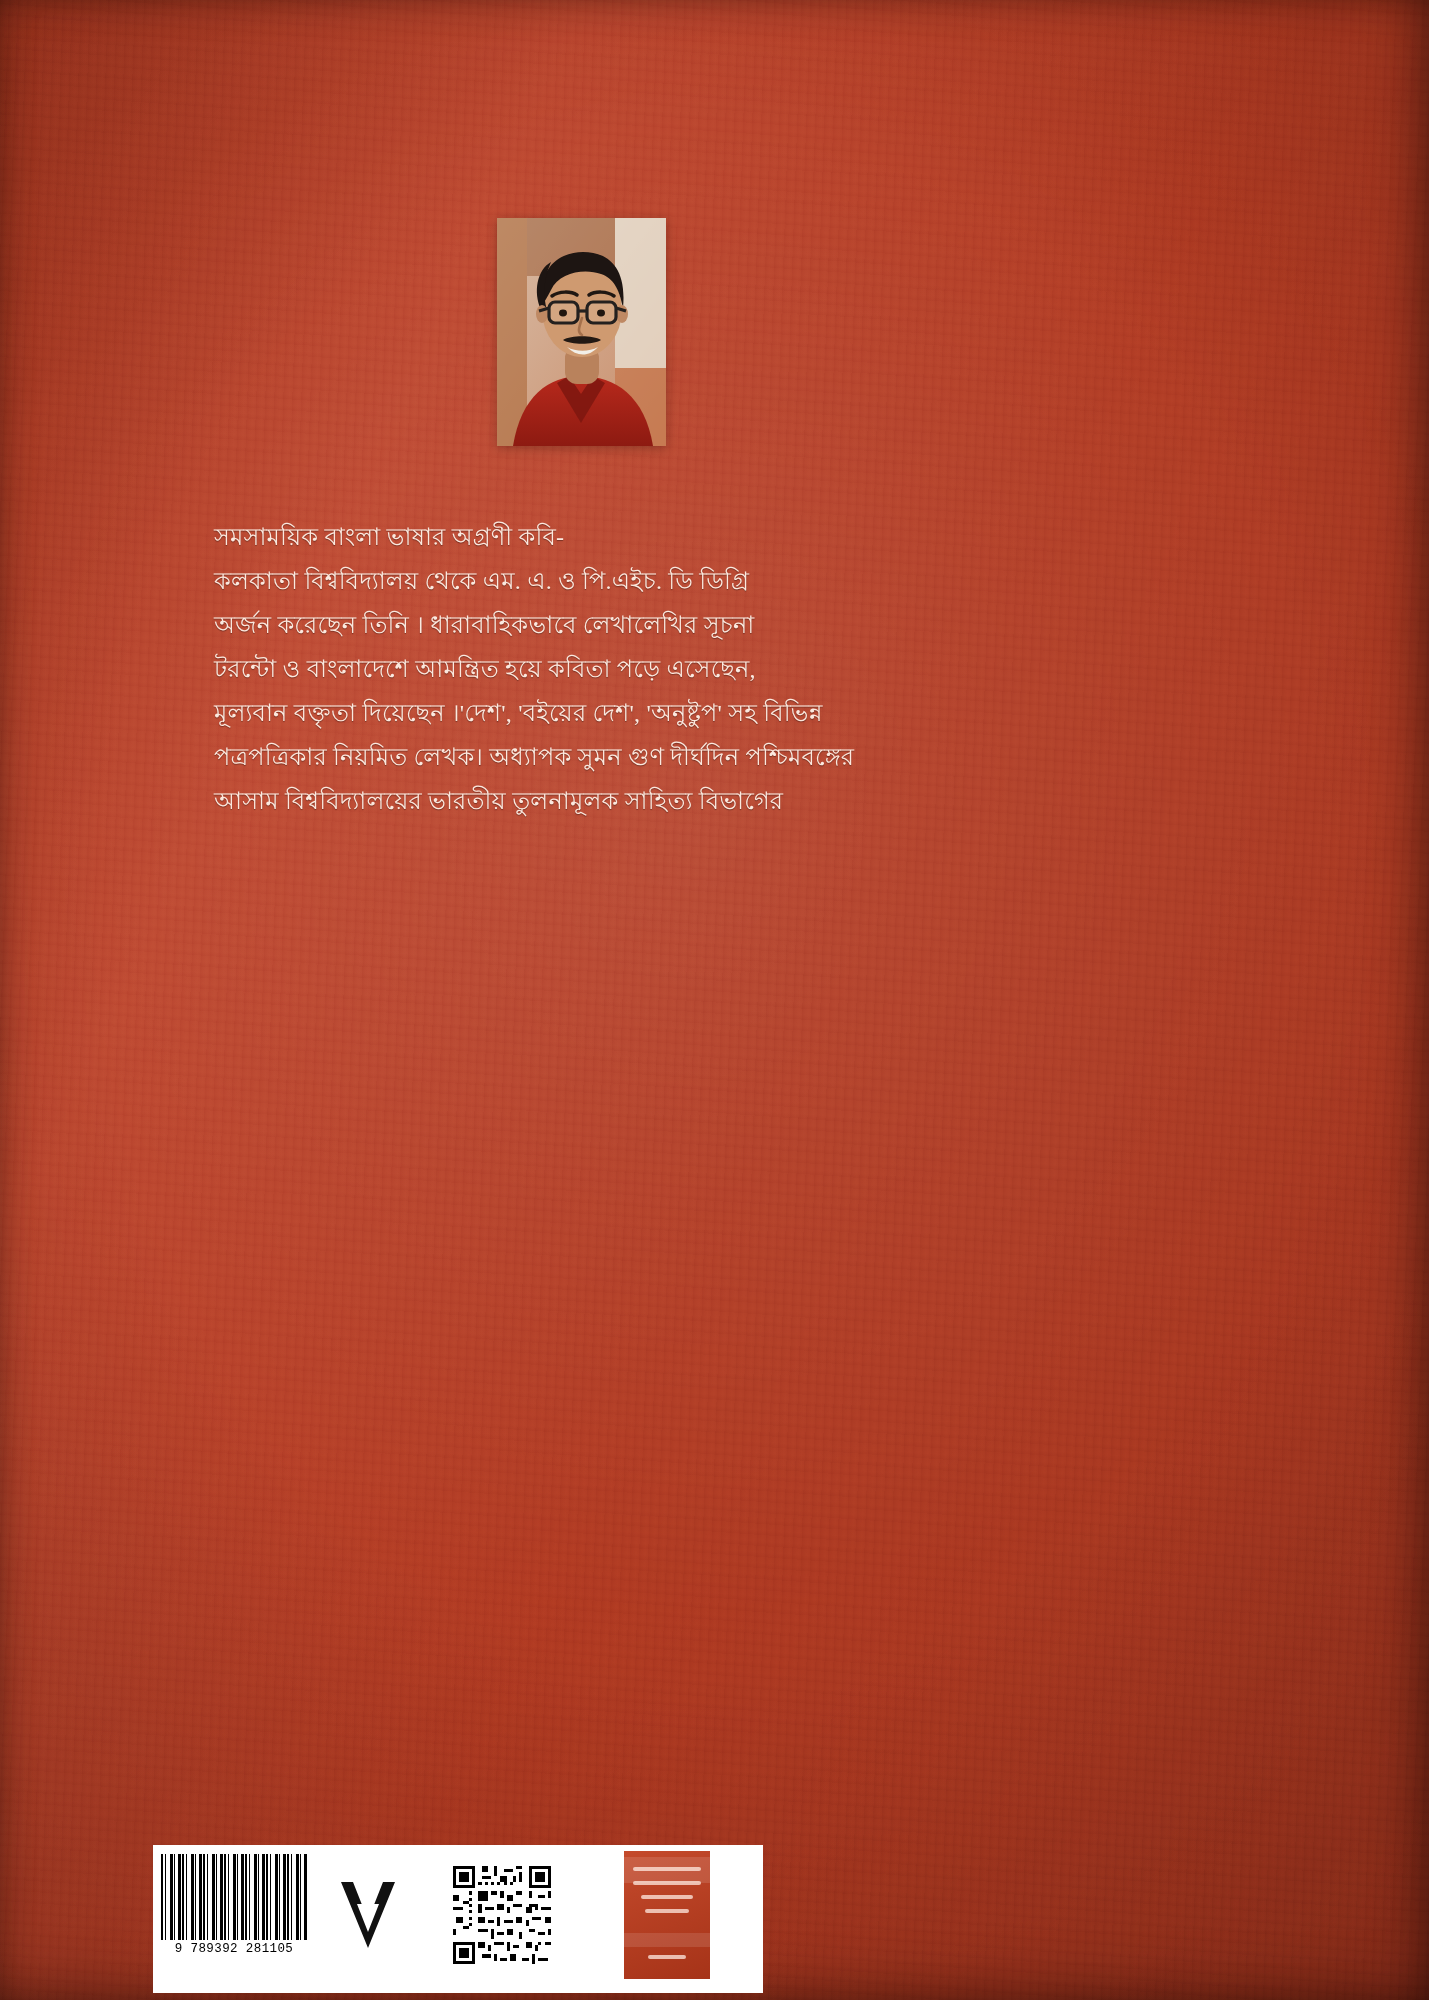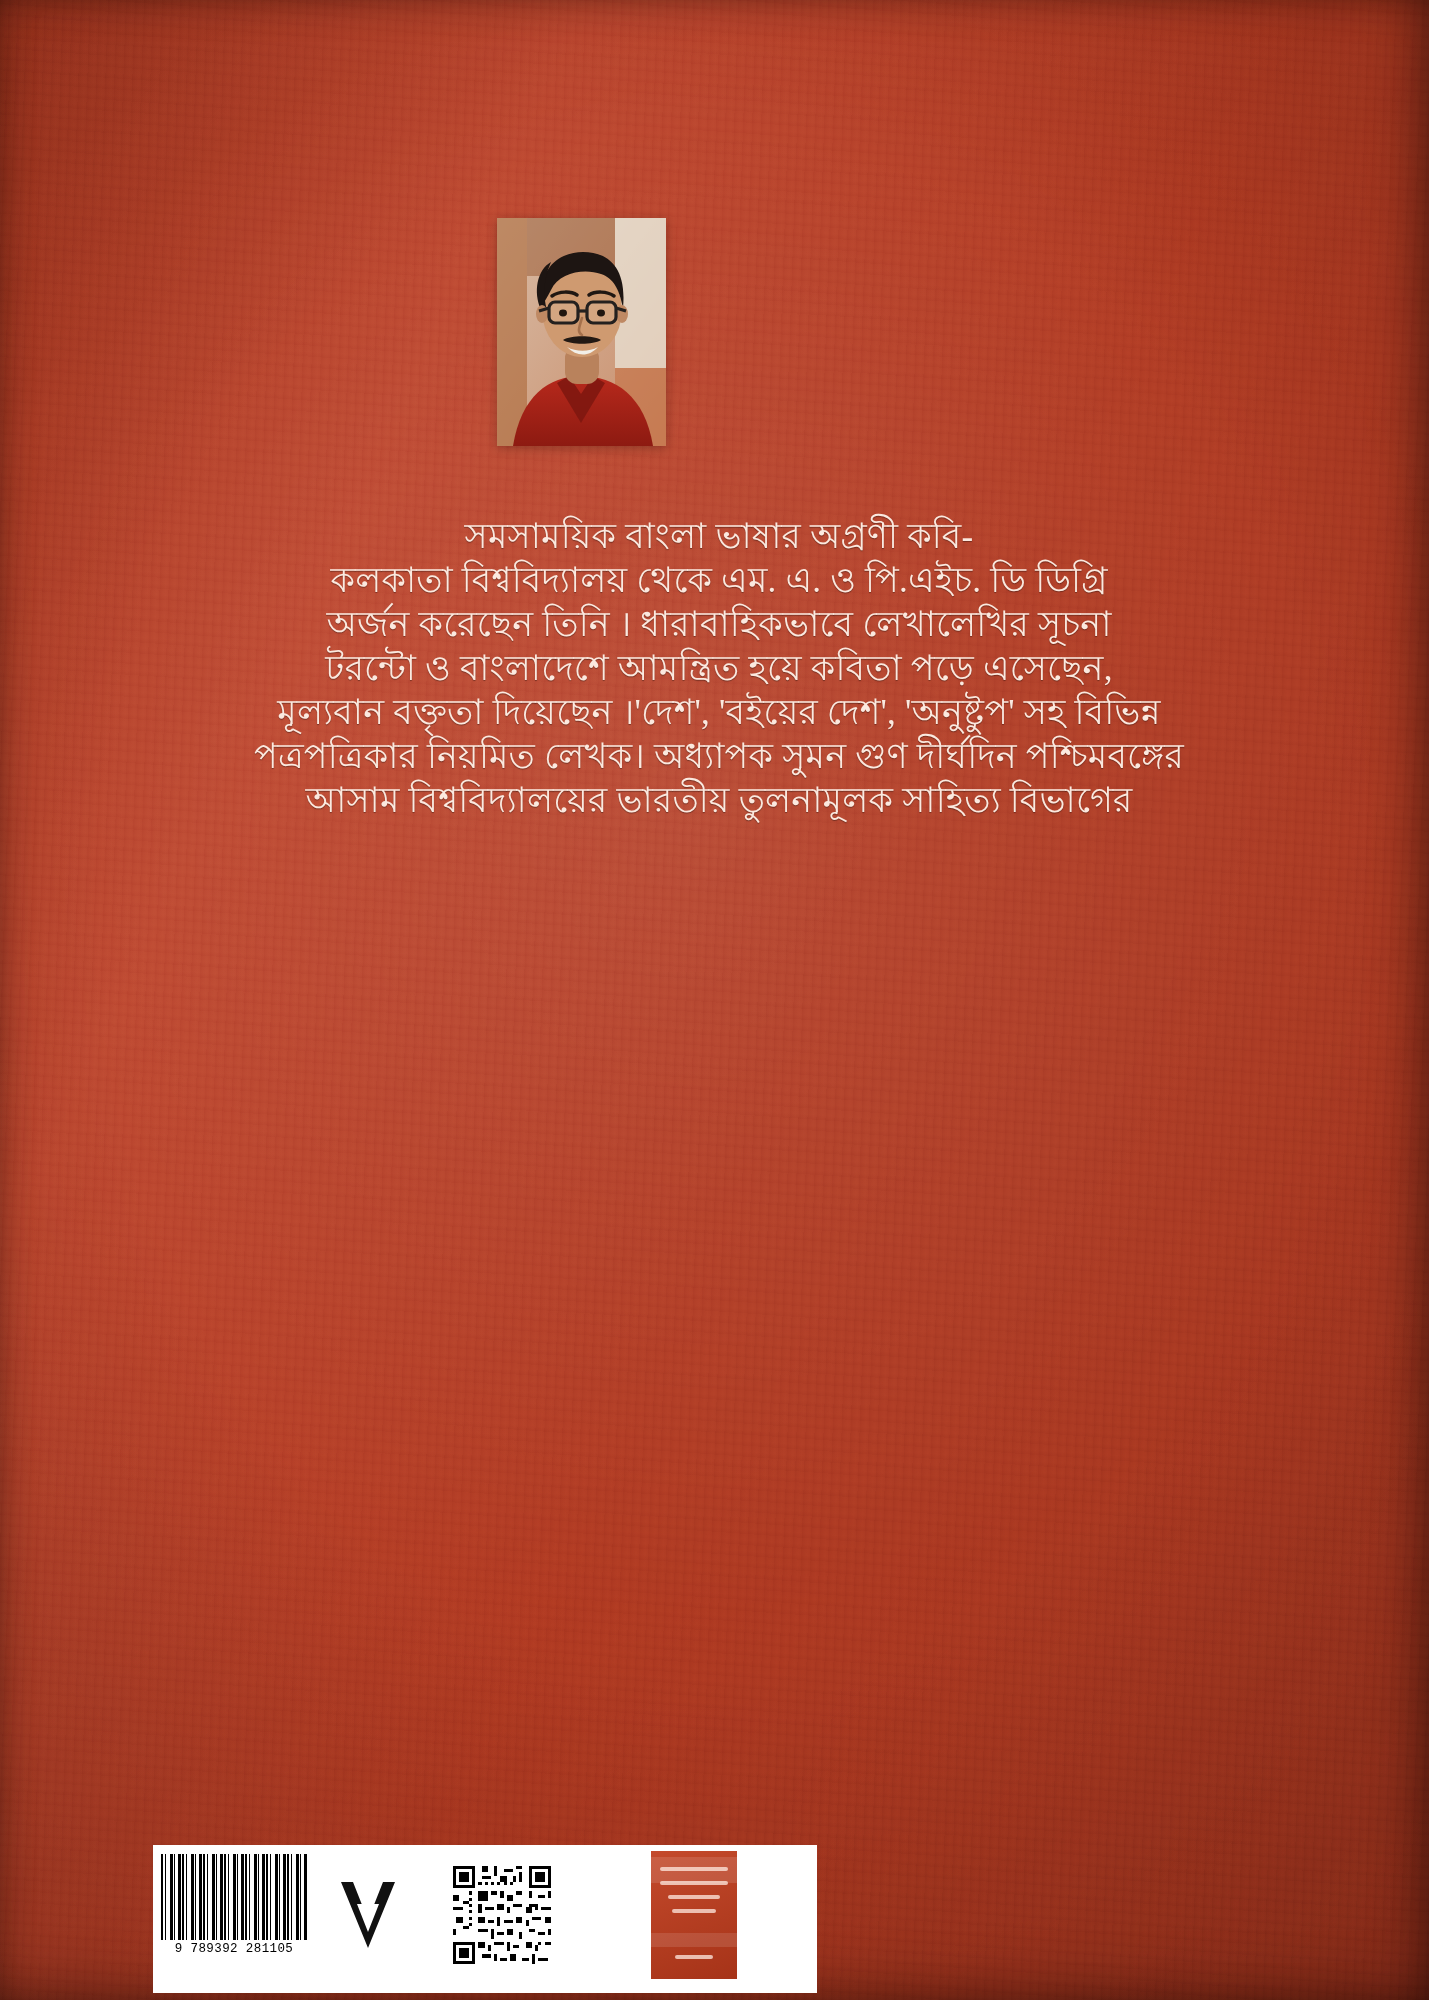--- a/index.html
+++ b/index.html
@@ -69,36 +69,36 @@
     overflow: hidden;
   }
   .photo-svg { display:block; width:100%; height:100%; }
 
   
   .blurb {
     position: absolute;
     left: 214px;
     top: 515px;
     width: 1010px;
-    text-align: center;
+    text-align: left;
     color: #fbe9df;
     font-family: "Liberation Serif", serif;
-    font-size: 35px;
+    font-size: 24px;
     line-height: 44px;
     letter-spacing: 0.2px;
     text-shadow: 0 1px 1px rgba(0,0,0,0.35);
   }
   .blurb p { margin: 0; }
 
   
   .bottom-panel {
     position: absolute;
     left: 153px;
     top: 1845px;
-    width: 664px;
+    width: 610px;
     height: 148px;
     background: #ffffff;
     display: flex;
     flex-direction: column;
     gap: 38px;
   }
   .panel-top {
     flex: 1 1 auto;
     display: flex;
     align-items: stretch;

